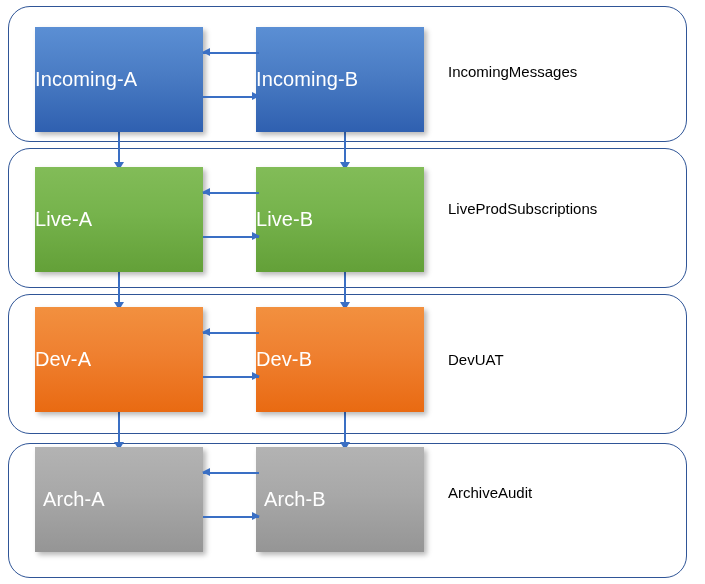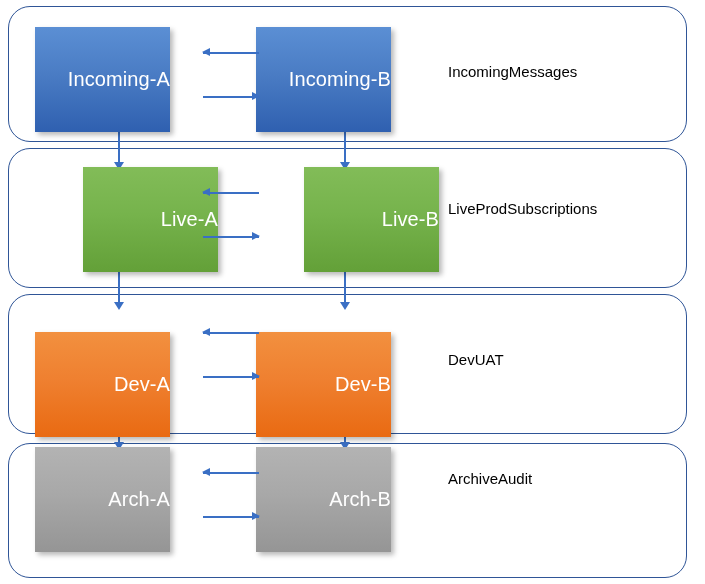--- a/index.html
+++ b/index.html
@@ -34,46 +34,45 @@
     background: #ffffff;
   }
   .group-1 { top: 6px;   height: 136px; }
   .group-2 { top: 148px; height: 140px; }
   .group-3 { top: 294px; height: 140px; }
   .group-4 { top: 443px; height: 135px; }
 
   
   .node {
     position: absolute;
-    width: 135px;
+    width: 168px;
     height: 105px;
     box-sizing: border-box;
     display: flex;
     align-items: center;
-    justify-content: flex-end;
+    justify-content: flex-start;
     color: #ffffff;
     font-size: 20px;
     letter-spacing: 0.1px;
     box-shadow: 3px 3px 5px rgba(0,0,0,0.28);
     z-index: 4;
   }
   .node.left  { left: 35px; }
   .node.right { left: 256px; }
 
   .row1 .node { top: 27px; }
   .row2 .node { top: 167px; }
-  .row3 .node { top: 307px; margin-top: 25px; }
+  .row3 .node { top: 307px; }
   .row4 .node { top: 447px; }
 
   .fill-blue {
     background: linear-gradient(to bottom, #5B8FD4 0%, #4A7CC4 45%, #2F60B0 100%);
   }
   .fill-green {
     background: linear-gradient(to bottom, #82BC58 0%, #76B34C 45%, #63A038 100%);
-    margin-left: 48px;
   }
   .fill-orange {
     background: linear-gradient(to bottom, #F2903F 0%, #EF8030 45%, #E96A12 100%);
   }
   .fill-gray {
     background: linear-gradient(to bottom, #B3B3B3 0%, #A8A8A8 45%, #959595 100%);
     padding-left: 8px;
   }
 
   
@@ -81,21 +80,21 @@
     position: absolute;
     left: 448px;
     font-size: 15px;
     color: #000000;
     white-space: nowrap;
     z-index: 5;
   }
   .row1 .group-label { top: 63px; }
   .row2 .group-label { top: 200px; }
   .row3 .group-label { top: 351px; }
-  .row4 .group-label { top: 470px; }
+  .row4 .group-label { top: 484px; }
 
   
   .h-arrow {
     position: absolute;
     height: 1.6px;
     background: #3A6FC4;
     z-index: 6;
   }
   .h-arrow::after {
     content: "";

